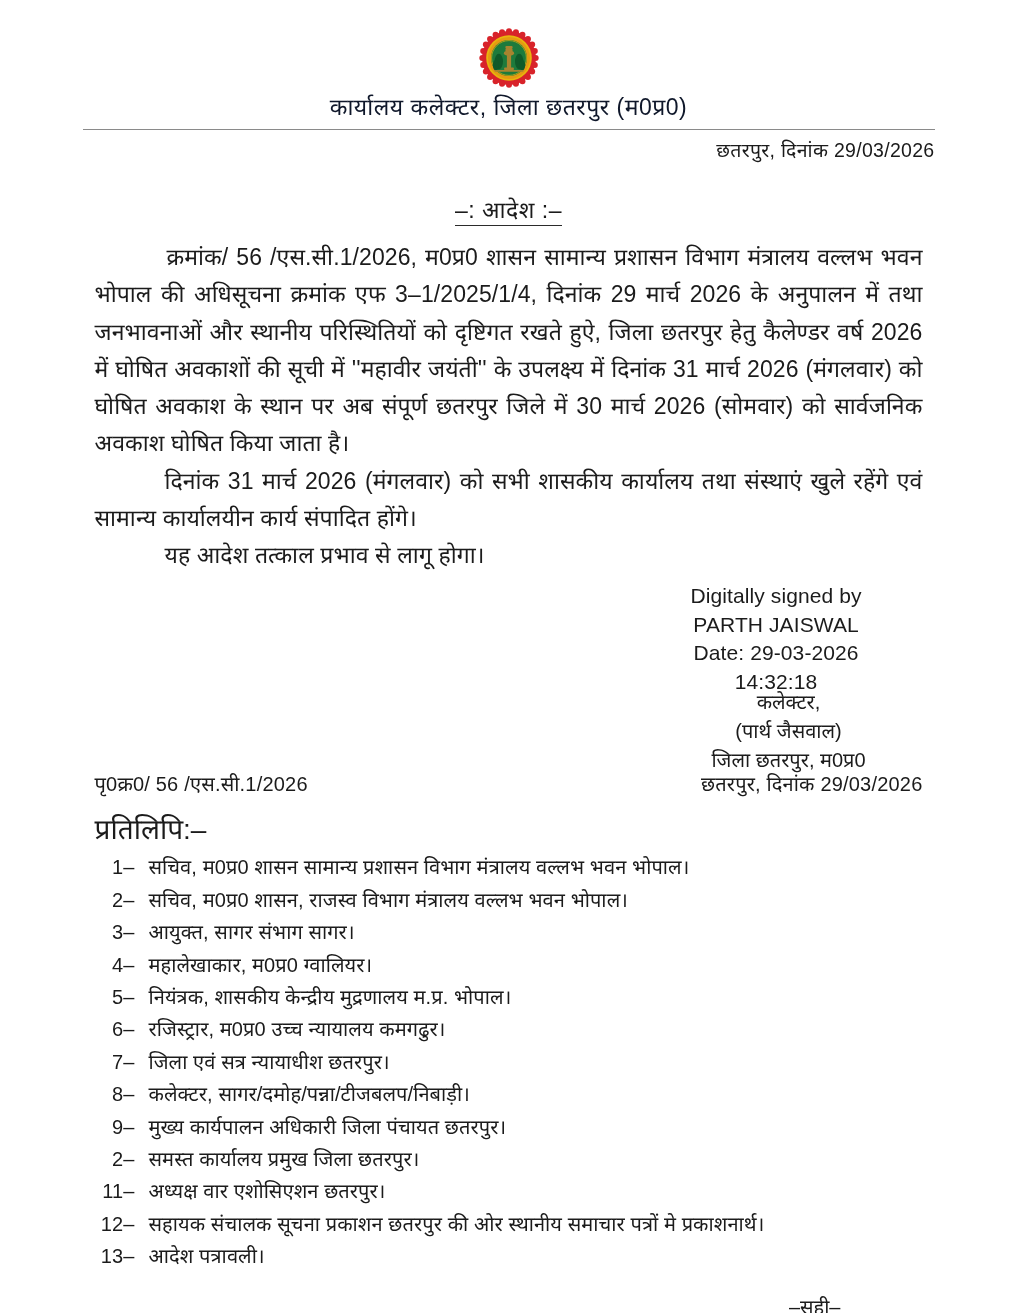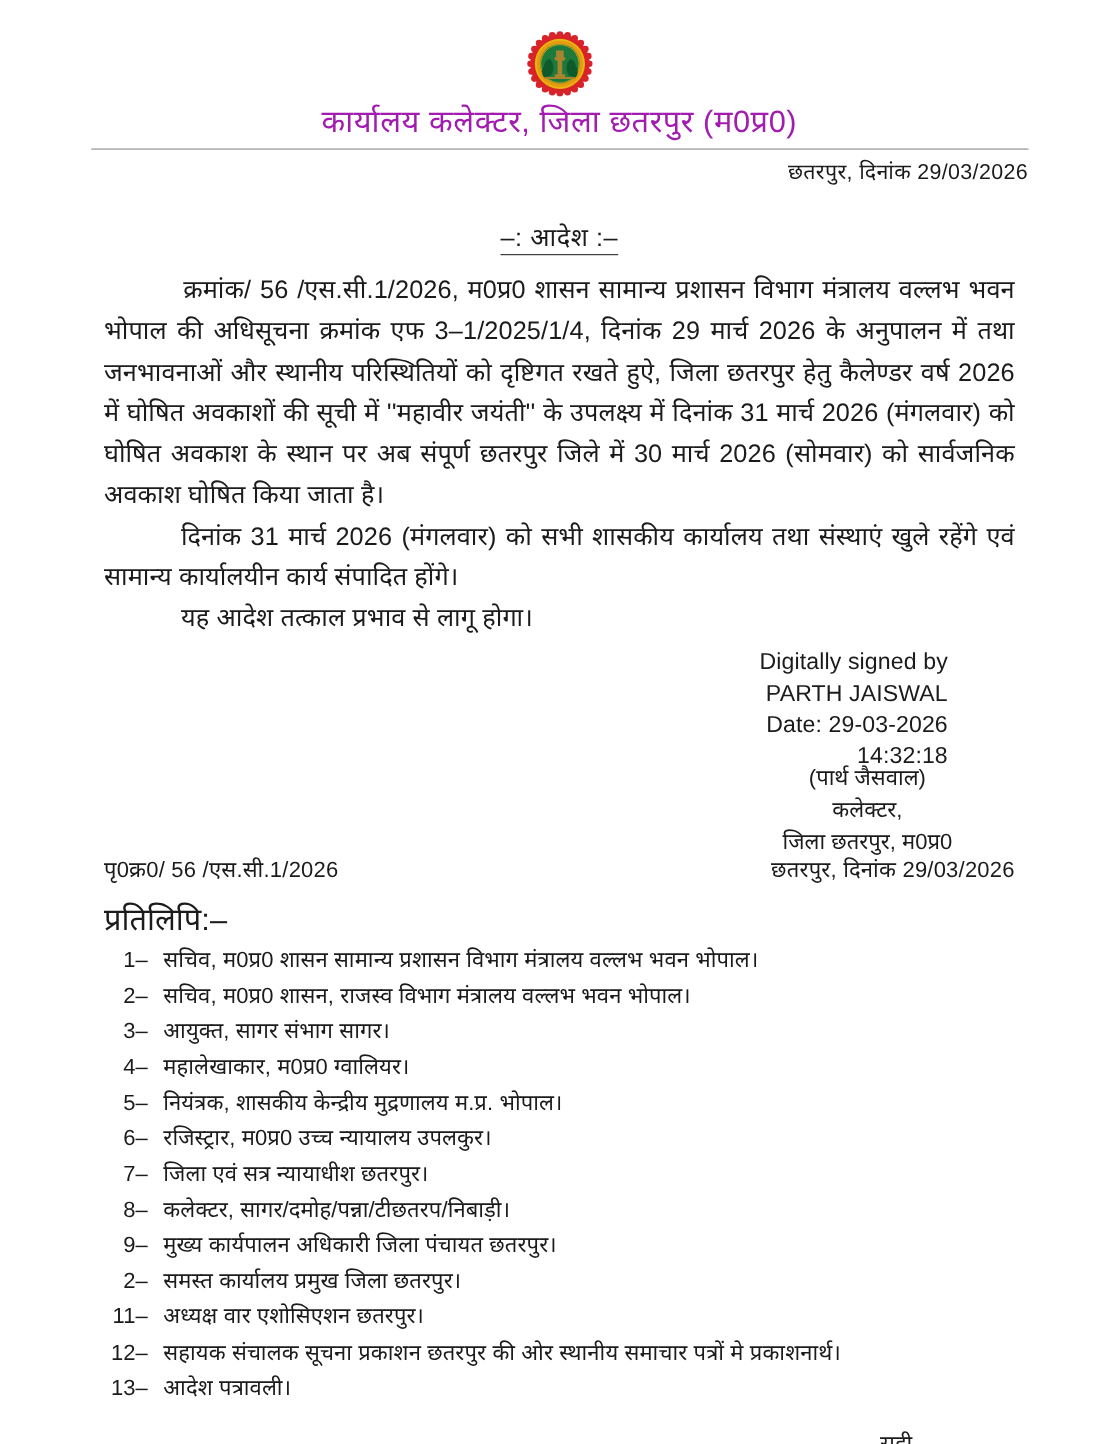--- a/index.html
+++ b/index.html
@@ -36,27 +36,27 @@
     height: 68px;
   }
 
   .emblem {
     width: 60px;
     height: 60px;
     display: block;
   }
 
   .doc-title {
-    font-size: 28px;
+    font-size: 23px;
     letter-spacing: 0.5px;
     font-weight: 400;
     line-height: 1.18;
     margin: 2px 0 0 0;
     padding: 0 60px;
-    color: #a21caf;
+    color: #0f172a;
   }
 
   .header-rule {
     width: 852px;
     height: 1px;
     background: #8a8a8a;
     margin: 8px auto 0 auto;
   }
 
   .place-date-line {
@@ -103,21 +103,21 @@
     position: relative;
     margin-top: 2px;
     min-height: 190px;
   }
   .digital-sign {
     position: absolute;
     left: 596px;
     top: 6px;
     font-size: 21px;
     line-height: 1.36;
-    text-align: right;
+    text-align: center;
     white-space: pre-line;
     letter-spacing: 0.1px;
   }
   .sign-name-block {
     position: absolute;
     left: 560px;
     top: 112px;
     width: 268px;
     text-align: center;
     font-size: 20px;
@@ -264,22 +264,22 @@
 
     <p class="para indent-sm">यह आदेश तत्काल प्रभाव से लागू होगा।</p>
 
     <div class="sign-area">
       <div class="digital-sign">Digitally signed by
 PARTH JAISWAL
 Date: 29-03-2026
 14:32:18</div>
 
       <div class="sign-name-block">
+        <div>कलेक्टर,</div>
         <div>(पार्थ जैसवाल)</div>
-        <div>कलेक्टर,</div>
         <div>जिला छतरपुर, म0प्र0</div>
       </div>
     </div>
   </div>
 
   <div class="endorse-row">
     <div>पृ0क्र0/  56  /एस.सी.1/2026</div>
     <div>छतरपुर, दिनांक 29/03/2026</div>
   </div>
 
@@ -301,29 +301,29 @@
       <li>
         <span class="num">4–</span>
         <span class="txt">महालेखाकार, म0प्र0 ग्वालियर।</span>
       </li>
       <li>
         <span class="num">5–</span>
         <span class="txt">नियंत्रक, शासकीय केन्द्रीय मुद्रणालय म.प्र. भोपाल।</span>
       </li>
       <li>
         <span class="num">6–</span>
-        <span class="txt">रजिस्ट्रार, म0प्र0 उच्च न्यायालय उपलकुर।</span>
+        <span class="txt">रजिस्ट्रार, म0प्र0 उच्च न्यायालय कमगढुर।</span>
       </li>
       <li>
         <span class="num">7–</span>
         <span class="txt">जिला एवं सत्र न्यायाधीश छतरपुर।</span>
       </li>
       <li>
         <span class="num">8–</span>
-        <span class="txt">कलेक्टर, सागर/दमोह/पन्ना/टीछतरप/निबाड़ी।</span>
+        <span class="txt">कलेक्टर, सागर/दमोह/पन्ना/टीजबलप/निबाड़ी।</span>
       </li>
       <li>
         <span class="num">9–</span>
         <span class="txt">मुख्य कार्यपालन अधिकारी जिला पंचायत छतरपुर।</span>
       </li>
       <li>
         <span class="num">2–</span>
         <span class="txt">समस्त कार्यालय प्रमुख जिला छतरपुर।</span>
       </li>
       <li>

